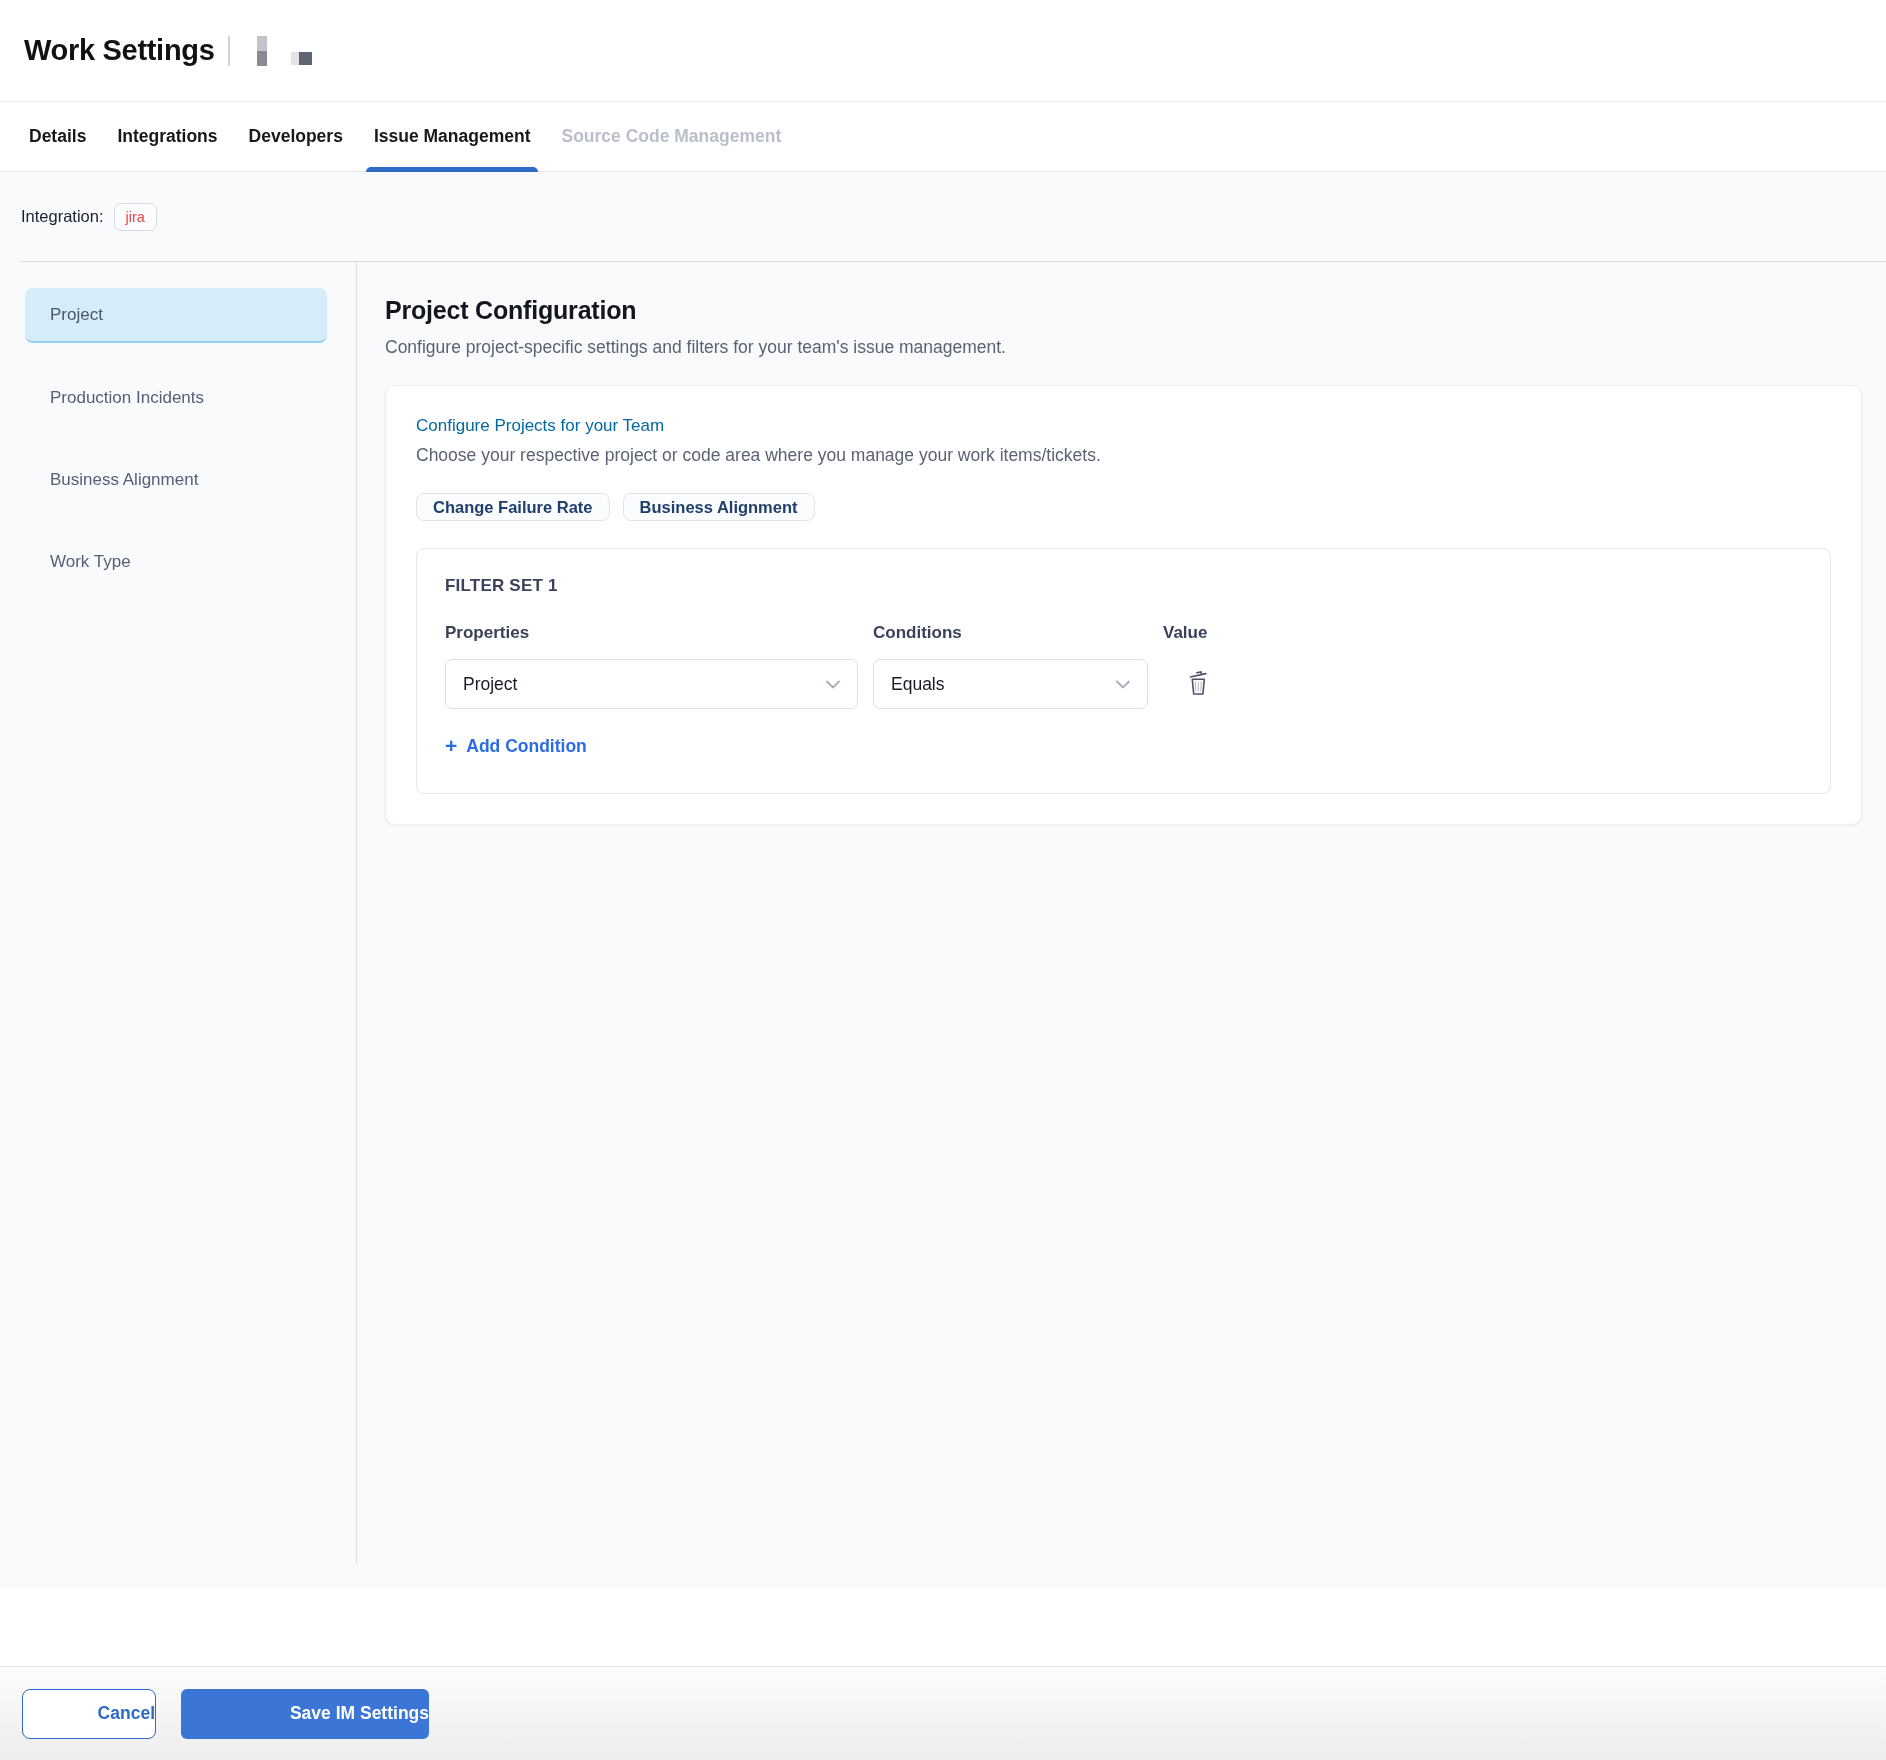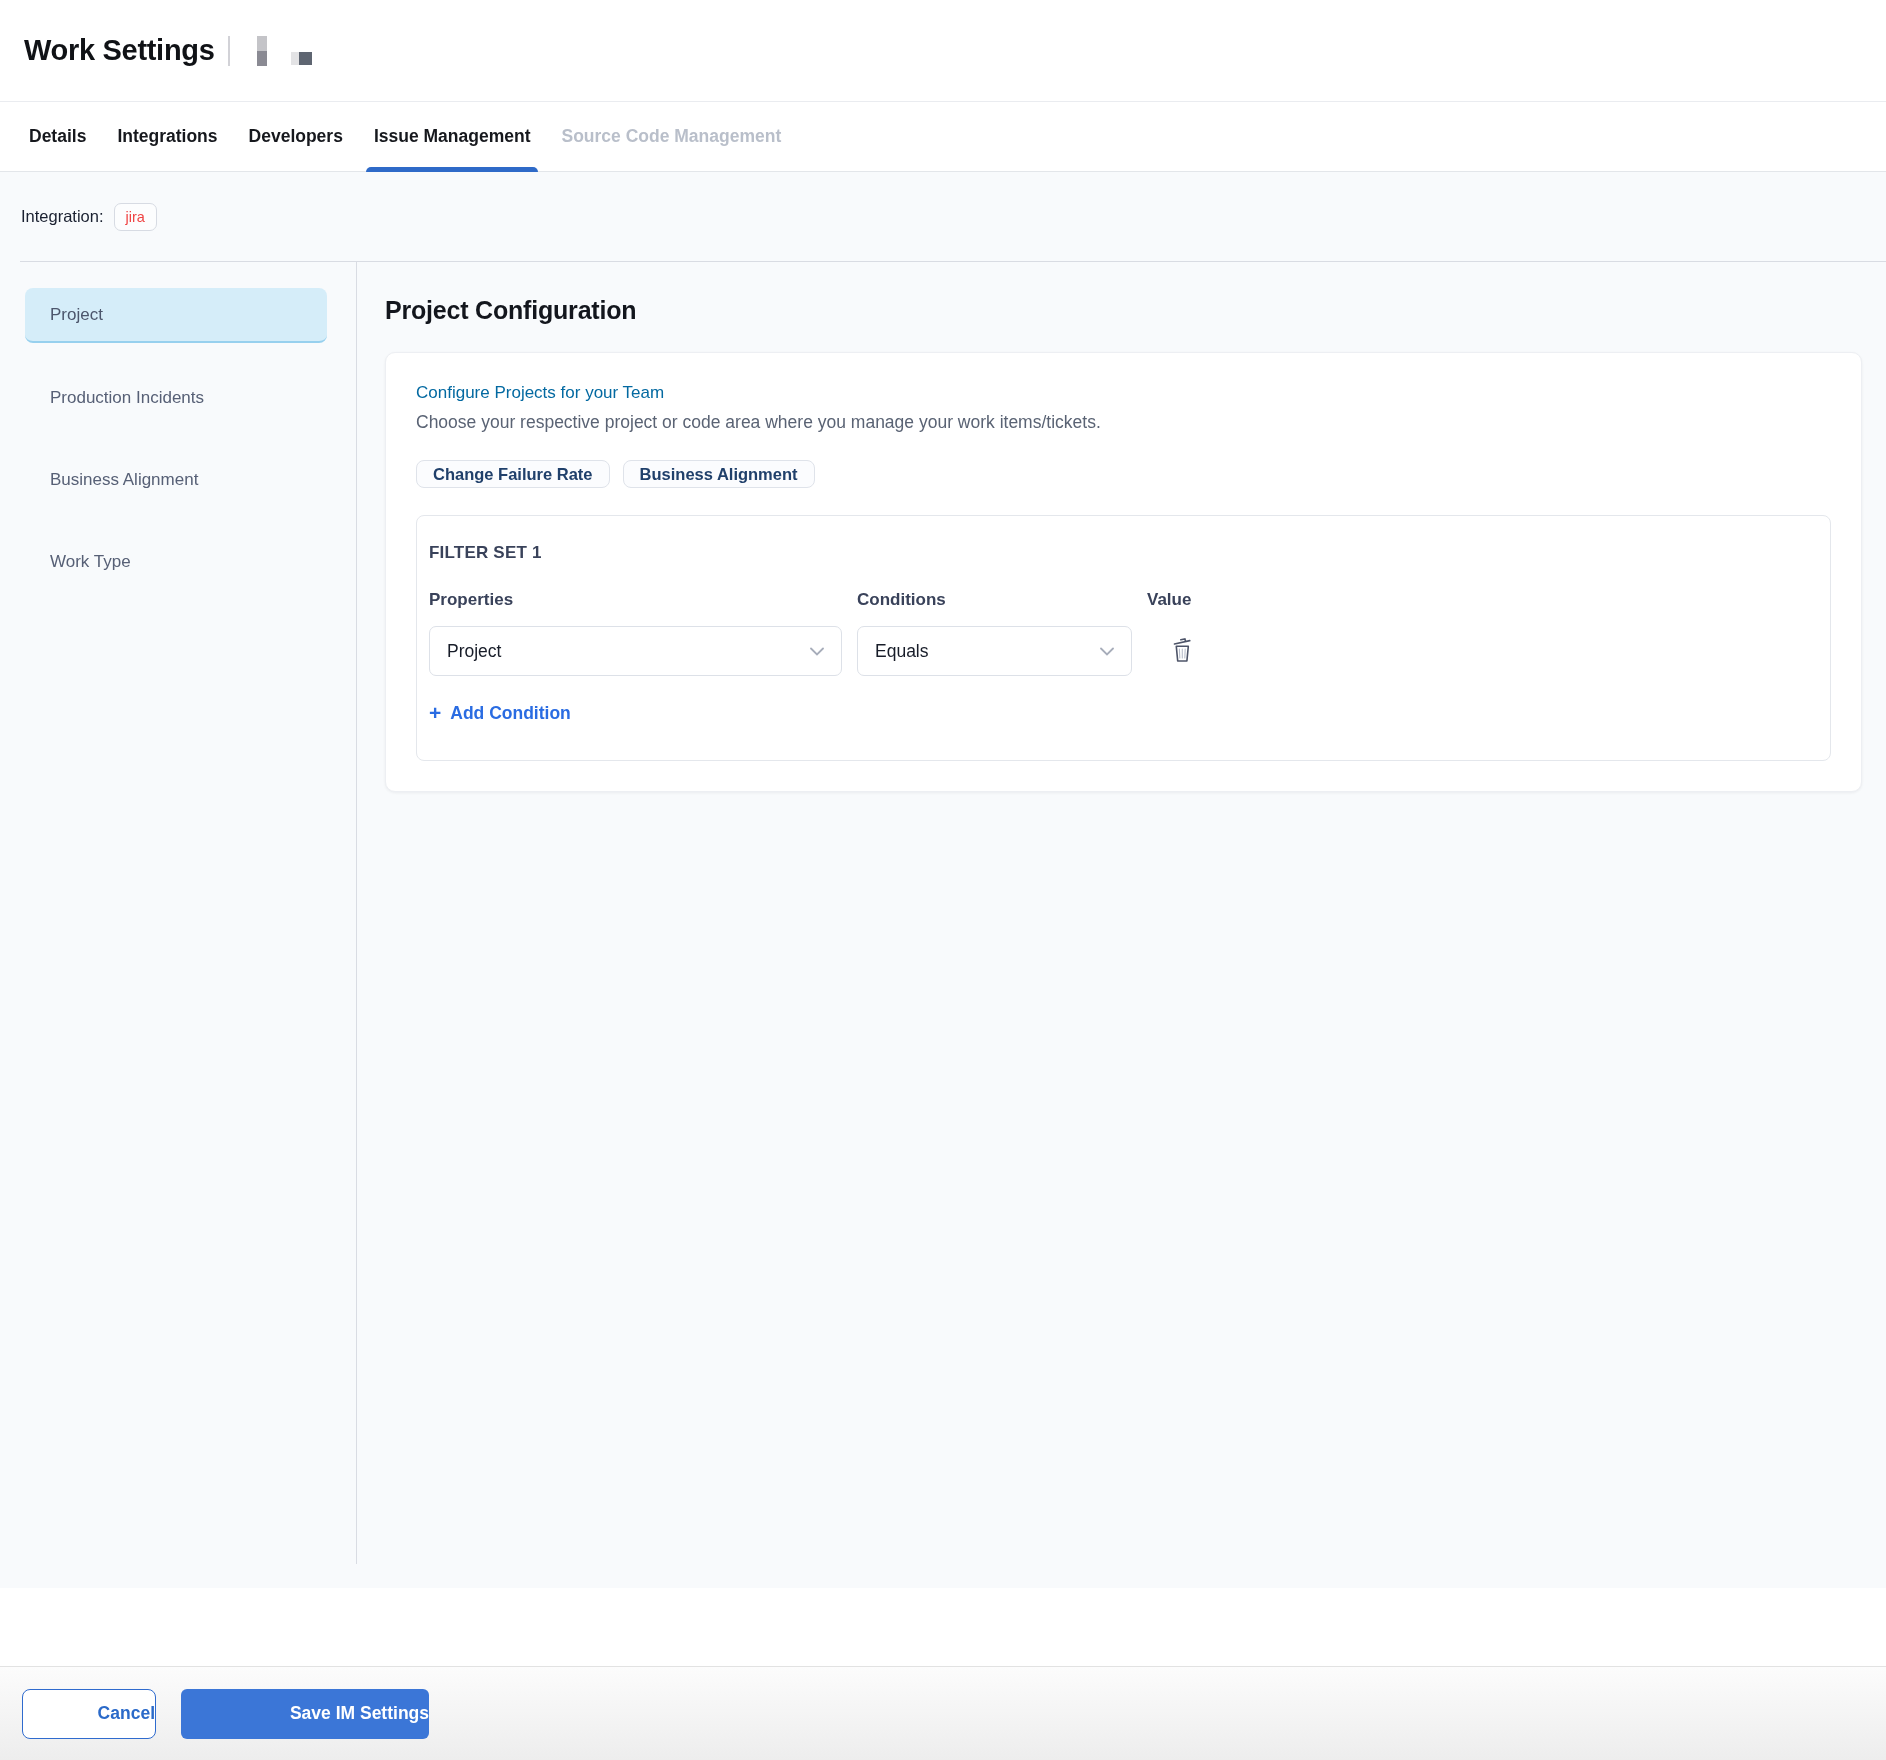--- a/index.html
+++ b/index.html
@@ -44,21 +44,21 @@
   .page-sub { margin-top:12px; font-size:17.5px; color:#5a6374; }
 
   .card { margin-top:27px; background:#fff; border:1px solid #edeff3; border-radius:10px;
     box-shadow:0 1px 3px rgba(16,24,40,.06); padding:30px; }
   .card-title { font-size:17px; font-weight:400; color:#0369a1; }
   .card-sub { margin-top:9px; font-size:17.5px; color:#5a6374; }
   .chips { margin-top:27px; display:flex; gap:13px; }
   .chip { height:28px; display:inline-flex; align-items:center; padding:0 16px; border:1px solid #dfe3ea;
     border-radius:8px; background:#fbfcfe; color:#20406b; font-size:16.5px; font-weight:600; cursor:pointer; }
 
-  .filter-set { margin-top:27px; border:1px solid #e4e7ec; border-radius:8px; padding:27px 12px 36px; }
+  .filter-set { margin-top:27px; border:1px solid #e4e7ec; border-radius:8px; padding:27px 28px 36px; }
   .fs-title { font-size:17px; font-weight:700; color:#39425a; letter-spacing:.2px; }
   .fs-grid { display:grid; grid-template-columns:413px 275px 585px 1fr; column-gap:15px;
     margin-top:27px; align-items:center; }
   .fs-col-label { font-size:17px; font-weight:700; color:#39425a; margin-bottom:16px; align-self:end; }
   .select { height:50px; border:1px solid #dde1e8; border-radius:7px; background:#fff; display:flex;
     align-items:center; justify-content:space-between; padding:0 17px; font-size:17.5px; color:#171c28;
     cursor:pointer; }
   .select .chev { display:flex; }
   .clear-x { font-size:16px; color:#8b92a0; cursor:pointer; line-height:1; }
   .trash-btn { background:none; border:none; cursor:pointer; justify-self:start; margin-left:23px;
@@ -106,20 +106,21 @@
   <div class="cols">
     <aside class="sidebar">
       <div class="side-item selected">Project</div>
       <div class="side-item">Production Incidents</div>
       <div class="side-item">Business Alignment</div>
       <div class="side-item">Work Type</div>
     </aside>
 
     <main class="main">
       <h2 class="page-heading">Project Configuration</h2>
+      <p class="page-sub">Configure project-specific settings and filters for your team's issue management.</p>
 
       <section class="card">
         <h3 class="card-title">Configure Projects for your Team</h3>
         <p class="card-sub">Choose your respective project or code area where you manage your work items/tickets.</p>
 
         <div class="chips">
           <span class="chip">Change Failure Rate</span>
           <span class="chip">Business Alignment</span>
         </div>
 

